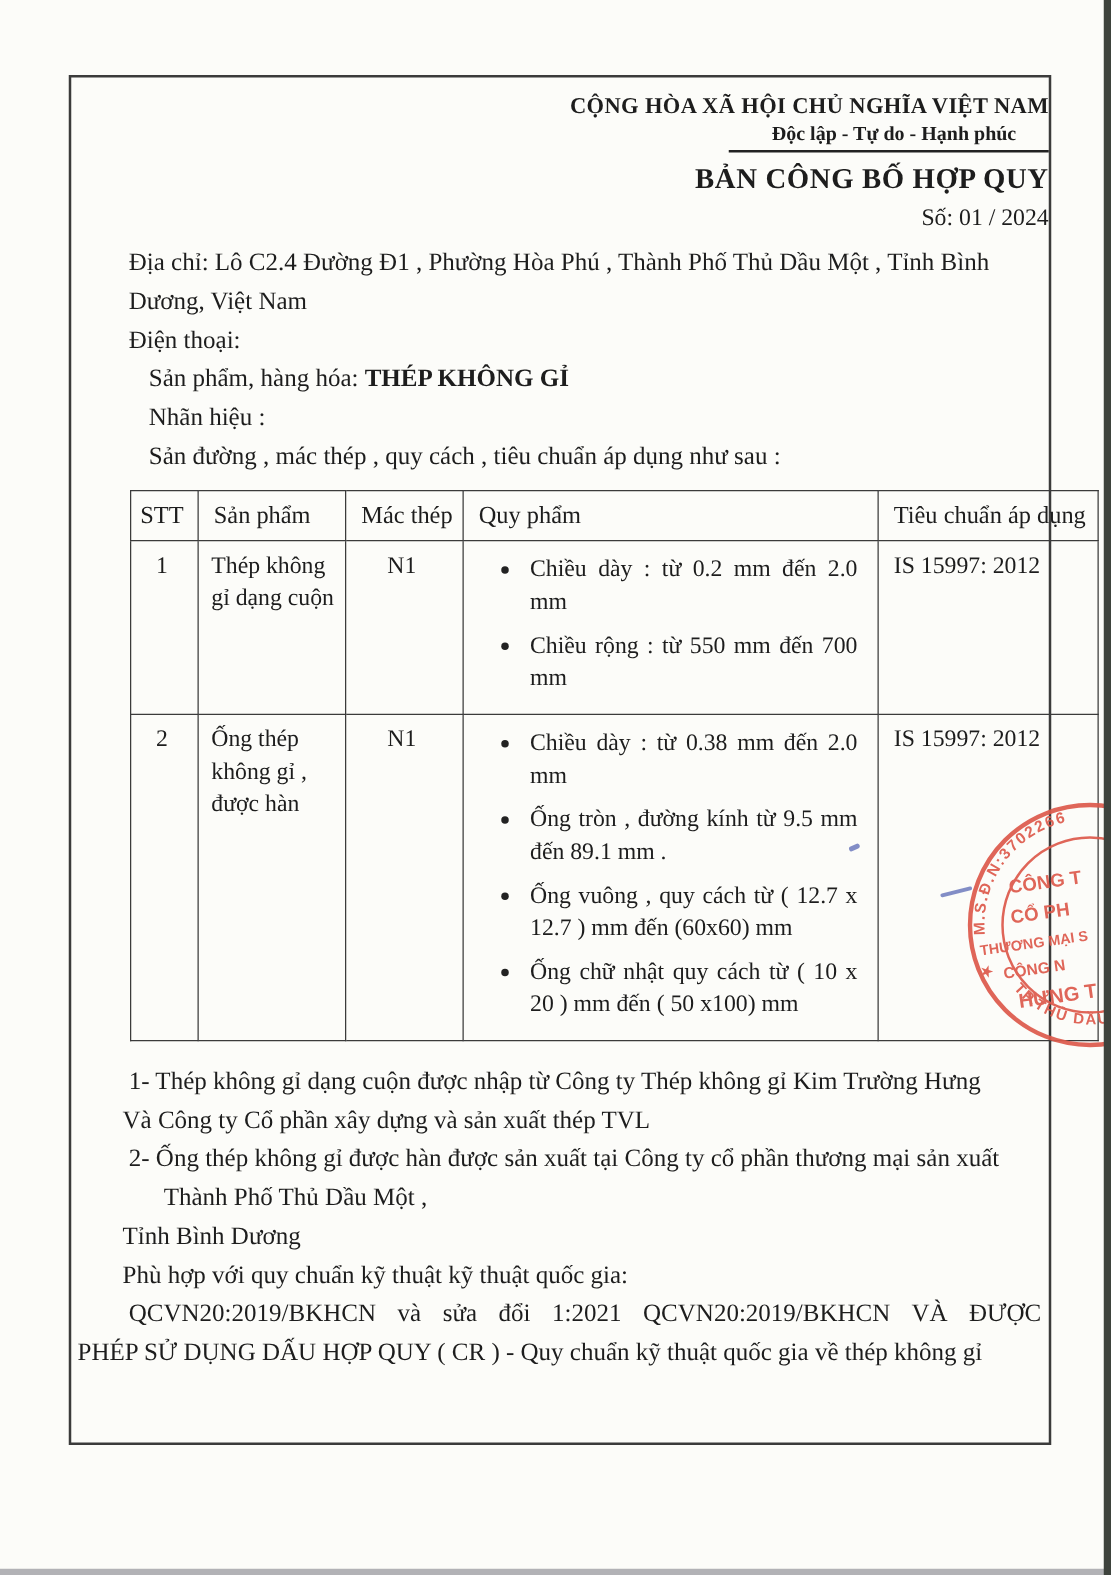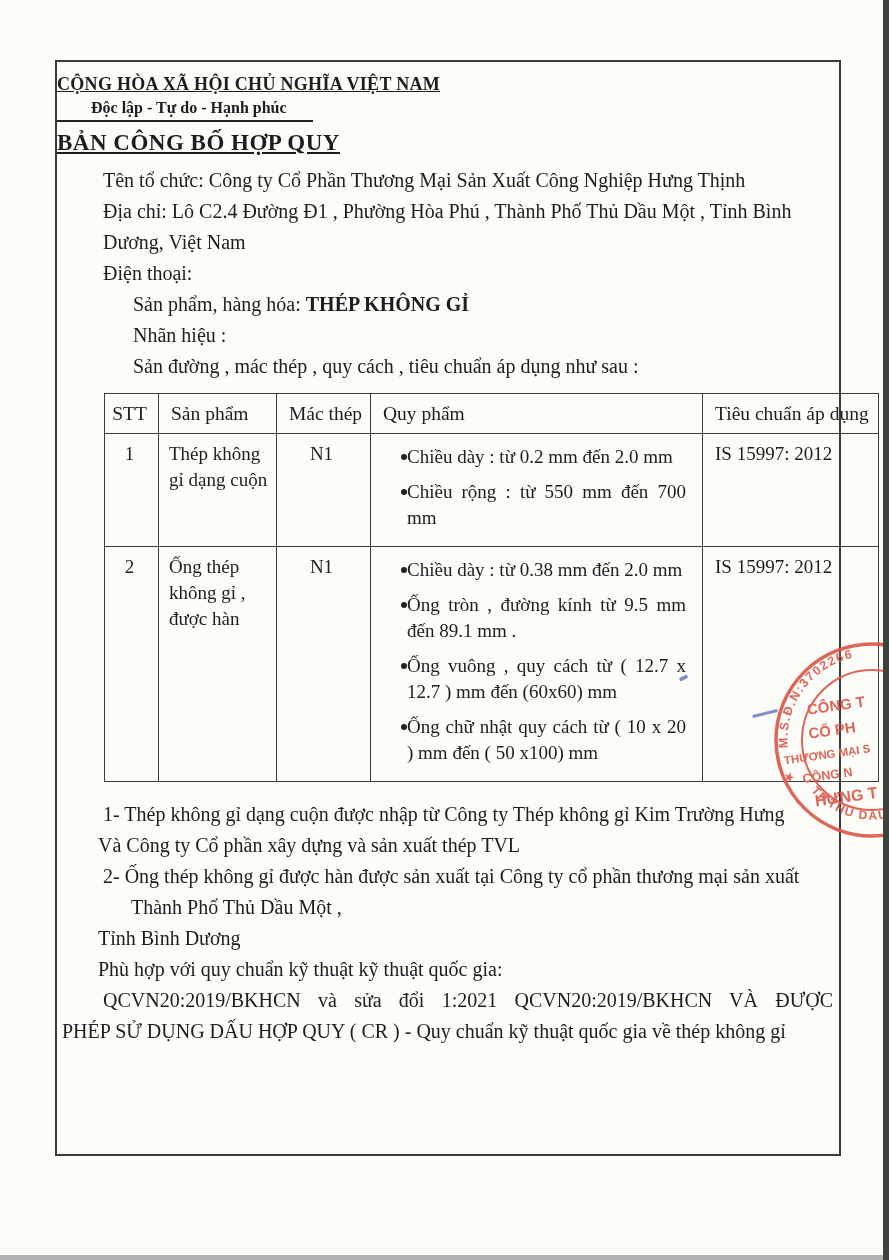--- a/index.html
+++ b/index.html
@@ -3,45 +3,45 @@
 <meta charset="utf-8">
 <style>
   html,body{margin:0;padding:0;background:#ffffff;}
   .scan{position:relative;width:889px;height:1260px;background:#fcfcf9;overflow:hidden;
         font-family:"Liberation Serif","DejaVu Serif",serif;color:#1d1d1d;}
   .edge-right{position:absolute;top:0;right:0;width:6px;height:1260px;background:#3e433d;z-index:6;}
   .edge-bottom{position:absolute;left:0;bottom:0;width:889px;height:5px;background:#b2b2b6;z-index:5;}
 
   .frame{position:absolute;left:55px;top:60px;width:786px;height:1096px;border:2px solid #3b3b3b;box-sizing:border-box;}
 
-  .doc-header{text-align:left;padding-top:12px;text-decoration:underline;}
+  .doc-header{text-align:right;padding-top:12px;}
   .nat-title{font-size:18px;font-weight:bold;letter-spacing:.3px;}
   .motto{display:inline-block;font-size:16px;font-weight:bold;border-bottom:2.5px solid #222;
          padding:1px 26px 3px 34px;margin-top:3px;}
   .doc-title{font-size:23px;font-weight:bold;letter-spacing:.5px;margin-top:8px;}
   .doc-number{font-size:19px;margin-top:8px;}
 
   .content{padding:9px 6px 0 46px;font-size:20px;line-height:31px;}
   .ln{white-space:normal;}
-  .ind{margin-left:30px;}
+  .ind{margin-left:16px;}
   .bold{font-weight:bold;}
 
   table.tbl{border-collapse:collapse;table-layout:fixed;width:774px;margin:11px 0 0 1px;
             font-size:19px;line-height:26px;}
   .tbl th,.tbl td{border:1.7px solid #3b3b3b;vertical-align:top;text-align:left;
                   padding:7px 6px 6px 12px;font-weight:normal;}
   .tbl tr.hdr{height:40px;}
   .tbl tr.r1{height:99px;}
   .tbl tr.r2{height:231px;}
   .tbl th{font-size:19.5px;}
   .c-stt{text-align:center !important;padding-left:2px !important;}
   .c-grade{text-align:center !important;padding-left:2px !important;}
   .c-prod{text-align:justify;padding-right:5px !important;padding-left:10px !important;}
   ul.specs{list-style:none;margin:3px 0 0 0;padding:0 10px 0 18px;}
-  ul.specs li{display:flex;margin-bottom:9px;}
+  ul.specs li{display:flex;gap:17px;margin-bottom:9px;}
   .bullet{flex:0 0 auto;width:6px;height:6px;border-radius:50%;background:#222;margin-top:10px;}
   .spec-text{text-align:justify;}
 
   .notes{margin-top:17px;}
   .out5{margin-left:-5px;}
   .in28{margin-left:28px;}
   .out41{margin-left:-41px;}
   .just{text-align:justify;text-align-last:justify;}
 
   .stamp{position:absolute;left:762px;top:630px;z-index:3;opacity:.92;}
@@ -53,24 +53,24 @@
 <body>
 
 <div class="scan">
 
   <div class="frame">
 
     <div class="doc-header">
       <div class="nat-title">CỘNG HÒA XÃ HỘI CHỦ NGHĨA VIỆT NAM</div>
       <div><span class="motto">Độc lập - Tự do - Hạnh phúc</span></div>
       <div class="doc-title">BẢN CÔNG BỐ HỢP QUY</div>
+      <div class="doc-number">Số: 01 / 2024</div>
     </div>
 
     <div class="content">
-      <div class="ln">Tên tổ chức: Công ty Cổ Phần Thương Mại Sản Xuất Công Nghiệp Hưng Thịnh</div>
       <div class="ln">Địa chỉ: Lô C2.4 Đường Đ1 , Phường Hòa Phú , Thành Phố Thủ Dầu Một , Tỉnh Bình Dương, Việt Nam</div>
       <div class="ln">Điện thoại:</div>
       <div class="ln ind"><span>Sản phẩm, hàng hóa: </span><span class="bold">THÉP KHÔNG GỈ</span></div>
       <div class="ln ind">Nhãn hiệu :</div>
       <div class="ln ind">Sản đường , mác thép , quy cách , tiêu chuẩn áp dụng như sau :</div>
 
       <table class="tbl">
         <colgroup>
           <col style="width:54px">
             <col style="width:118px">

